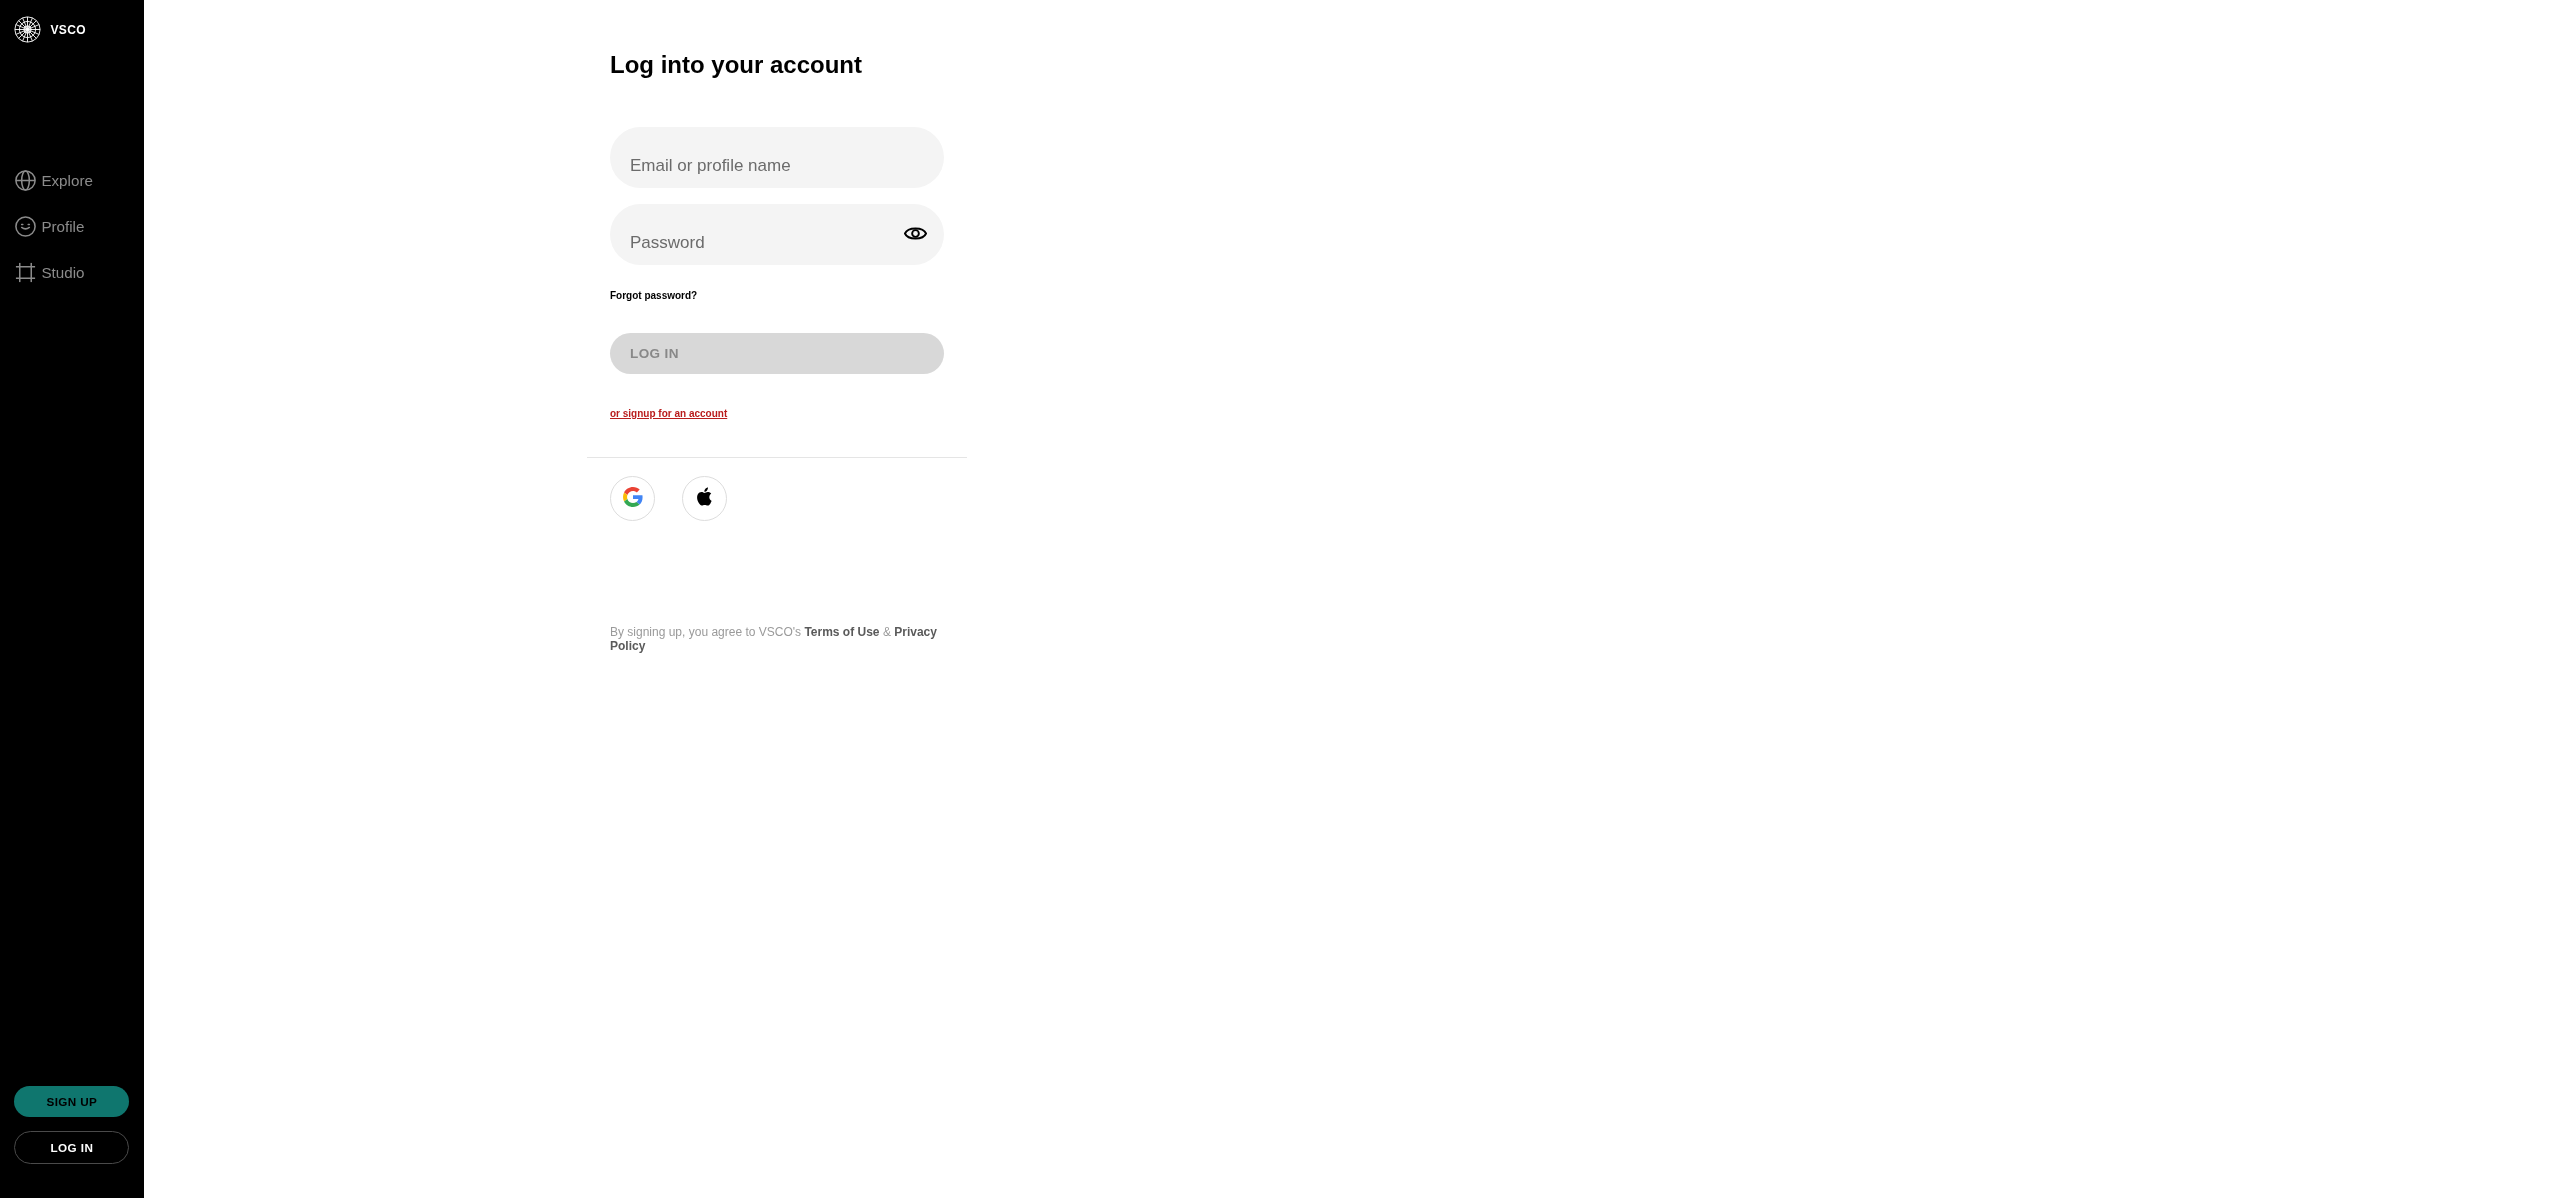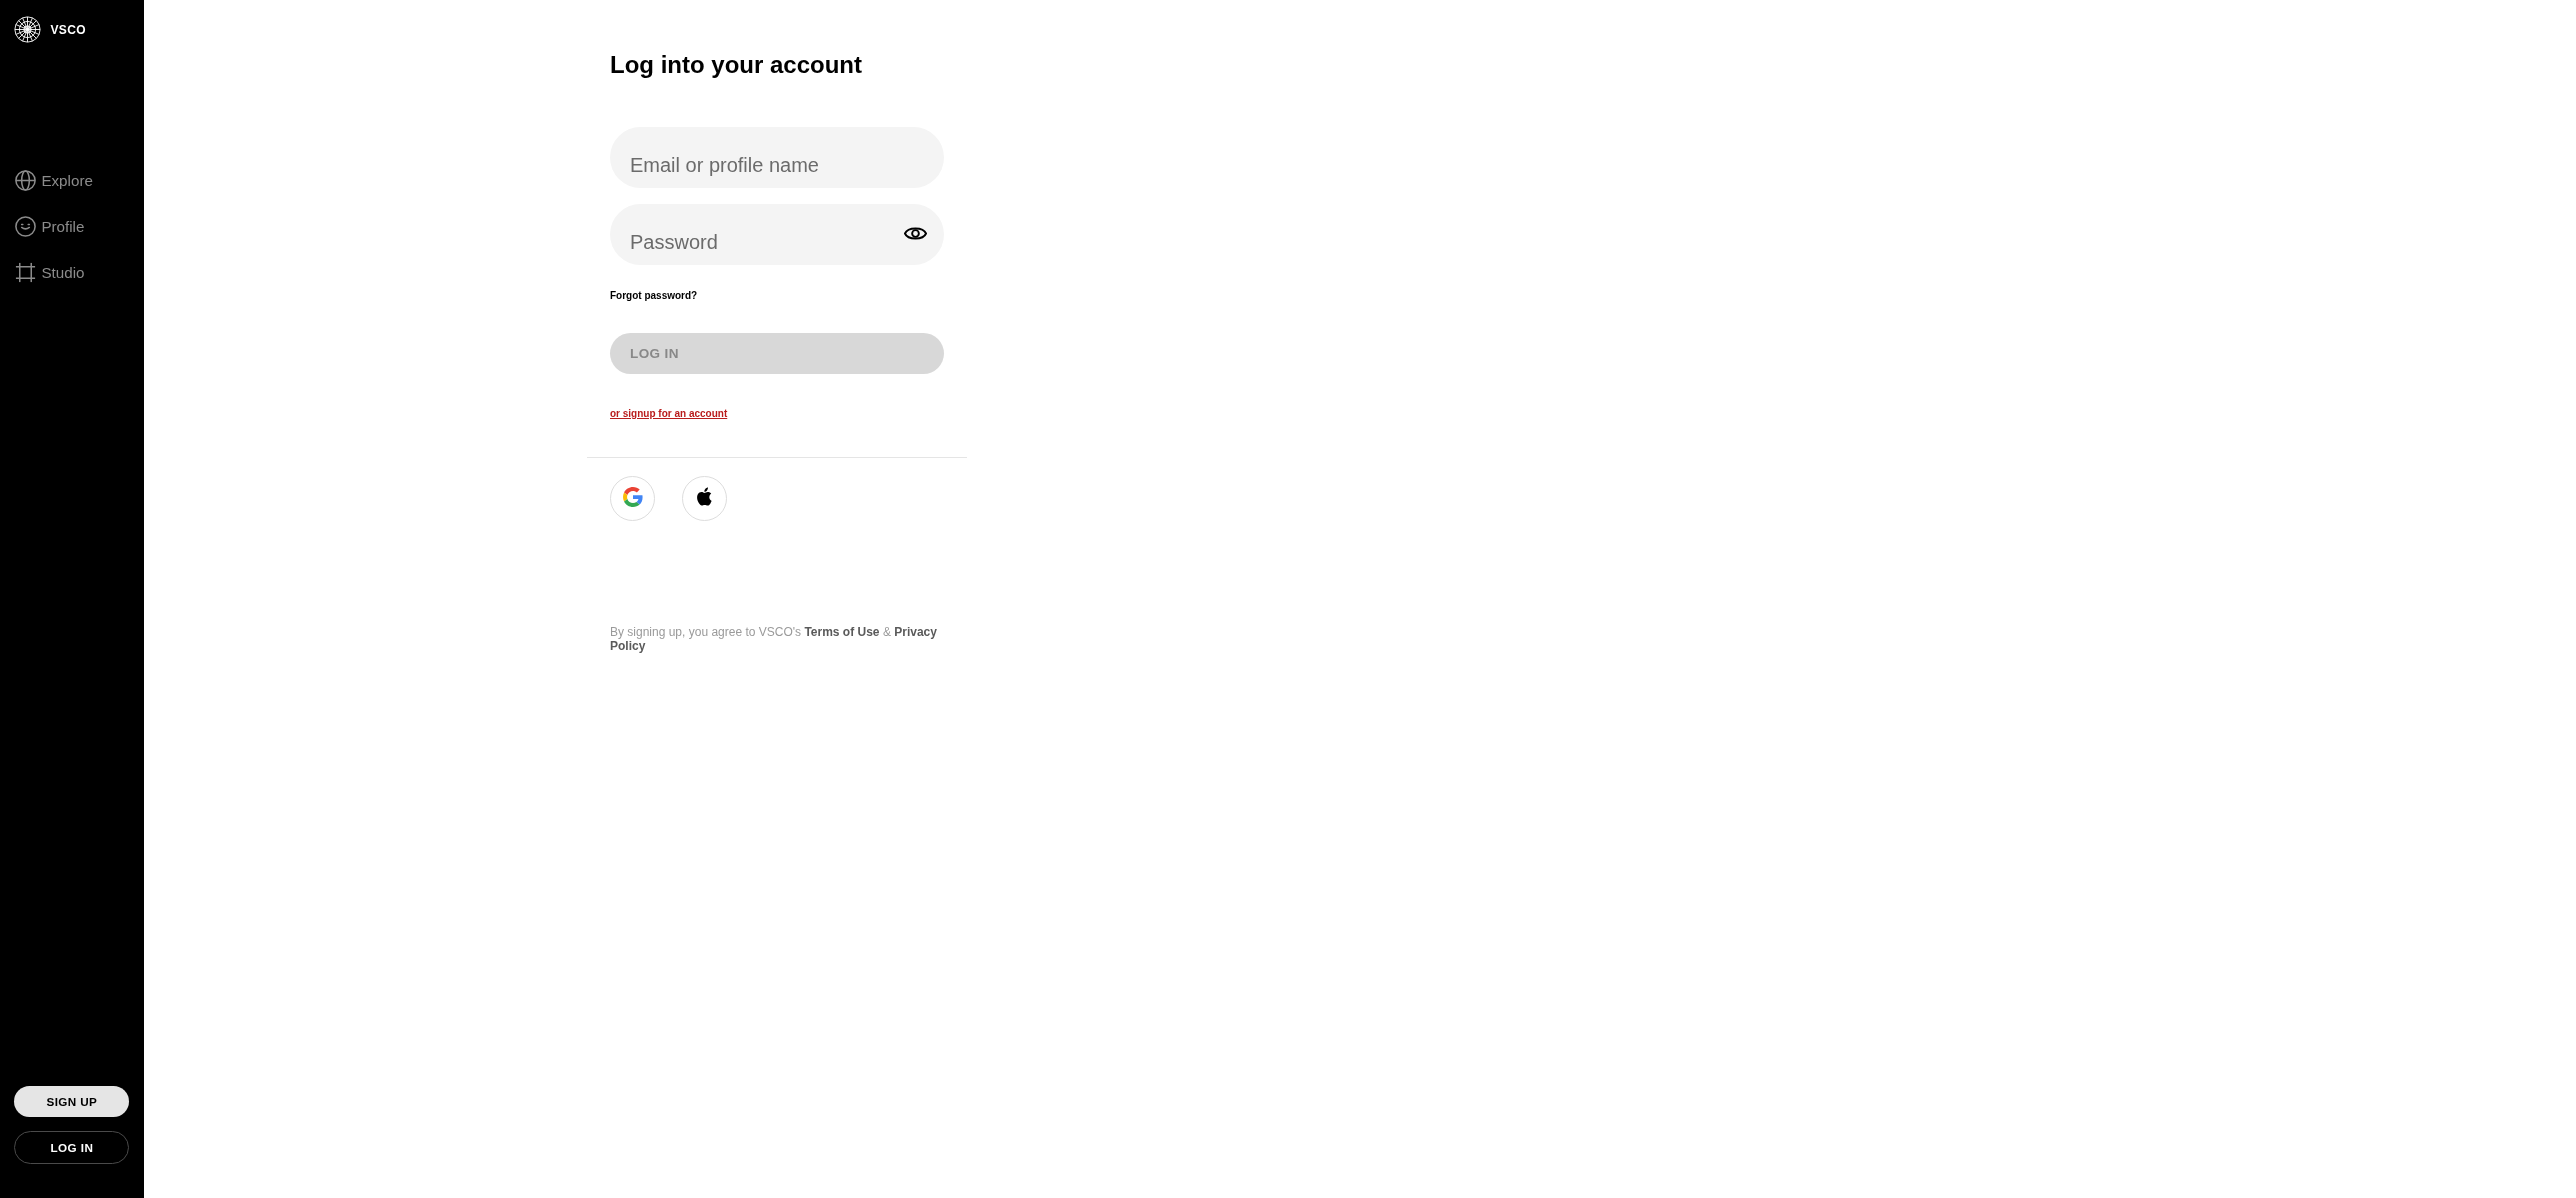--- a/index.html
+++ b/index.html
@@ -71,21 +71,21 @@
       font-size: 11.7px;
       font-weight: 700;
       letter-spacing: 0.4px;
       padding: 9px 0;
       width: 115px;
       text-align: center;
       cursor: pointer;
       border: none;
     }
     .pill-white {
-      background: #e5e5e5;
+      background: #0f766e;
       color: #000;
     }
     .pill-outline {
       background: #000;
       color: #fff;
       border: 0.9px solid #4a4a4a;
     }
     .main {
       flex: 1;
       display: flex;
@@ -111,21 +111,21 @@
       display: flex;
       align-items: center;
       padding: 0 20px;
       margin-bottom: 16px;
       position: relative;
     }
     .field input {
       border: none;
       background: transparent;
       outline: none;
-      font-size: 20px;
+      font-size: 17px;
       color: #000;
       width: 100%;
       margin-top: 16px;
     }
     .field input::placeholder {
       color: #6b6b6b;
     }
     .eye-btn {
       position: absolute;
       right: 16px;

